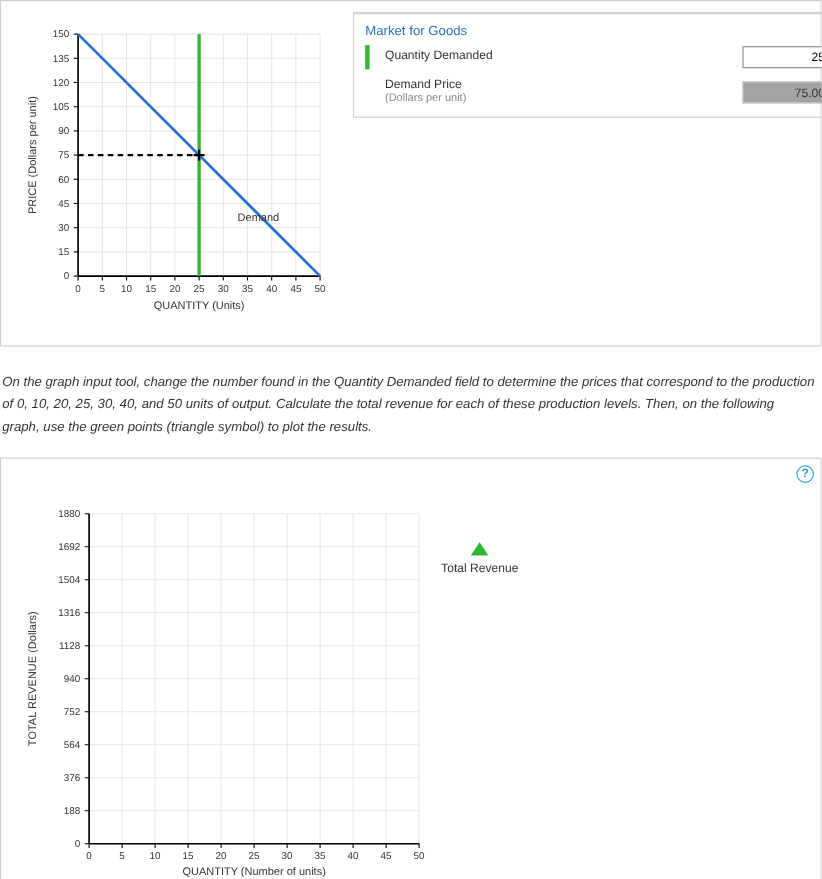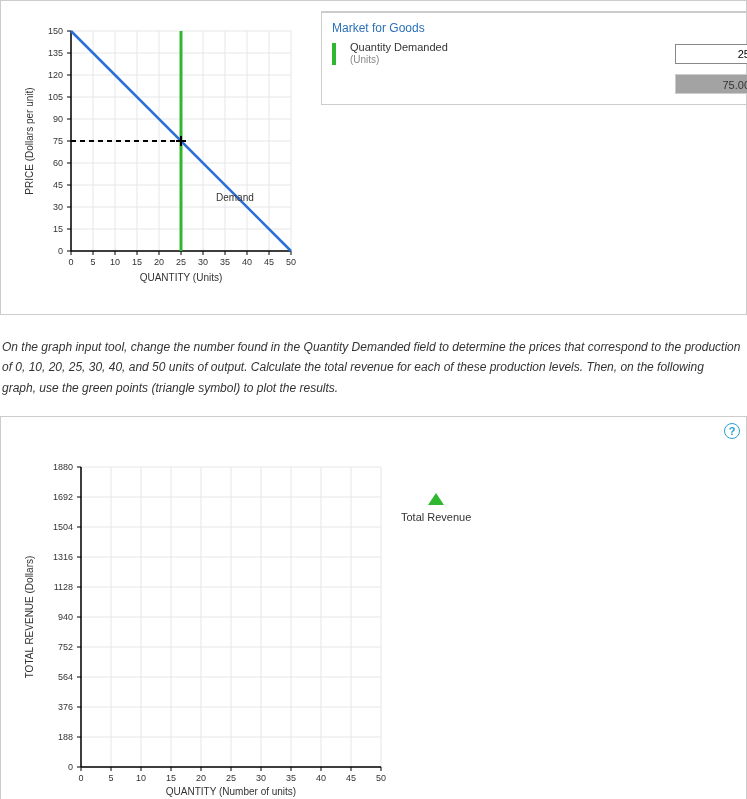--- a/index.html
+++ b/index.html
@@ -231,27 +231,28 @@
   </div>
 
   <div style="flex:1; position:relative;">
     <div class="help-circle">?</div>
     <div class="tool-card">
       <div class="tool-sub">Market for Goods</div>
       <div class="tool-row">
         <div class="bar"></div>
         <div class="row-label">
           <div class="main">Quantity Demanded</div>
-          <div class="sub">(Units)</div>
         </div>
         <input class="num-input" value="25" style="">
       </div>
       <div class="tool-row" style="padding-bottom:10px;">
         <div style="width:8px;"></div>
         <div class="row-label">
+          <div class="main">Demand Price</div>
+          <div class="sub">(Dollars per unit)</div>
         </div>
         <div class="num-display">75.00</div>
       </div>
     </div>
   </div>
 </div>
 
 <div class="instructions">On the graph input tool, change the number found in the Quantity Demanded field to determine the prices that correspond to the production of 0, 10, 20, 25, 30, 40, and 50 units of output. Calculate the total revenue for each of these production levels. Then, on the following graph, use the green points (triangle symbol) to plot the results.</div>
 
 <div class="panel bottom-panel">

